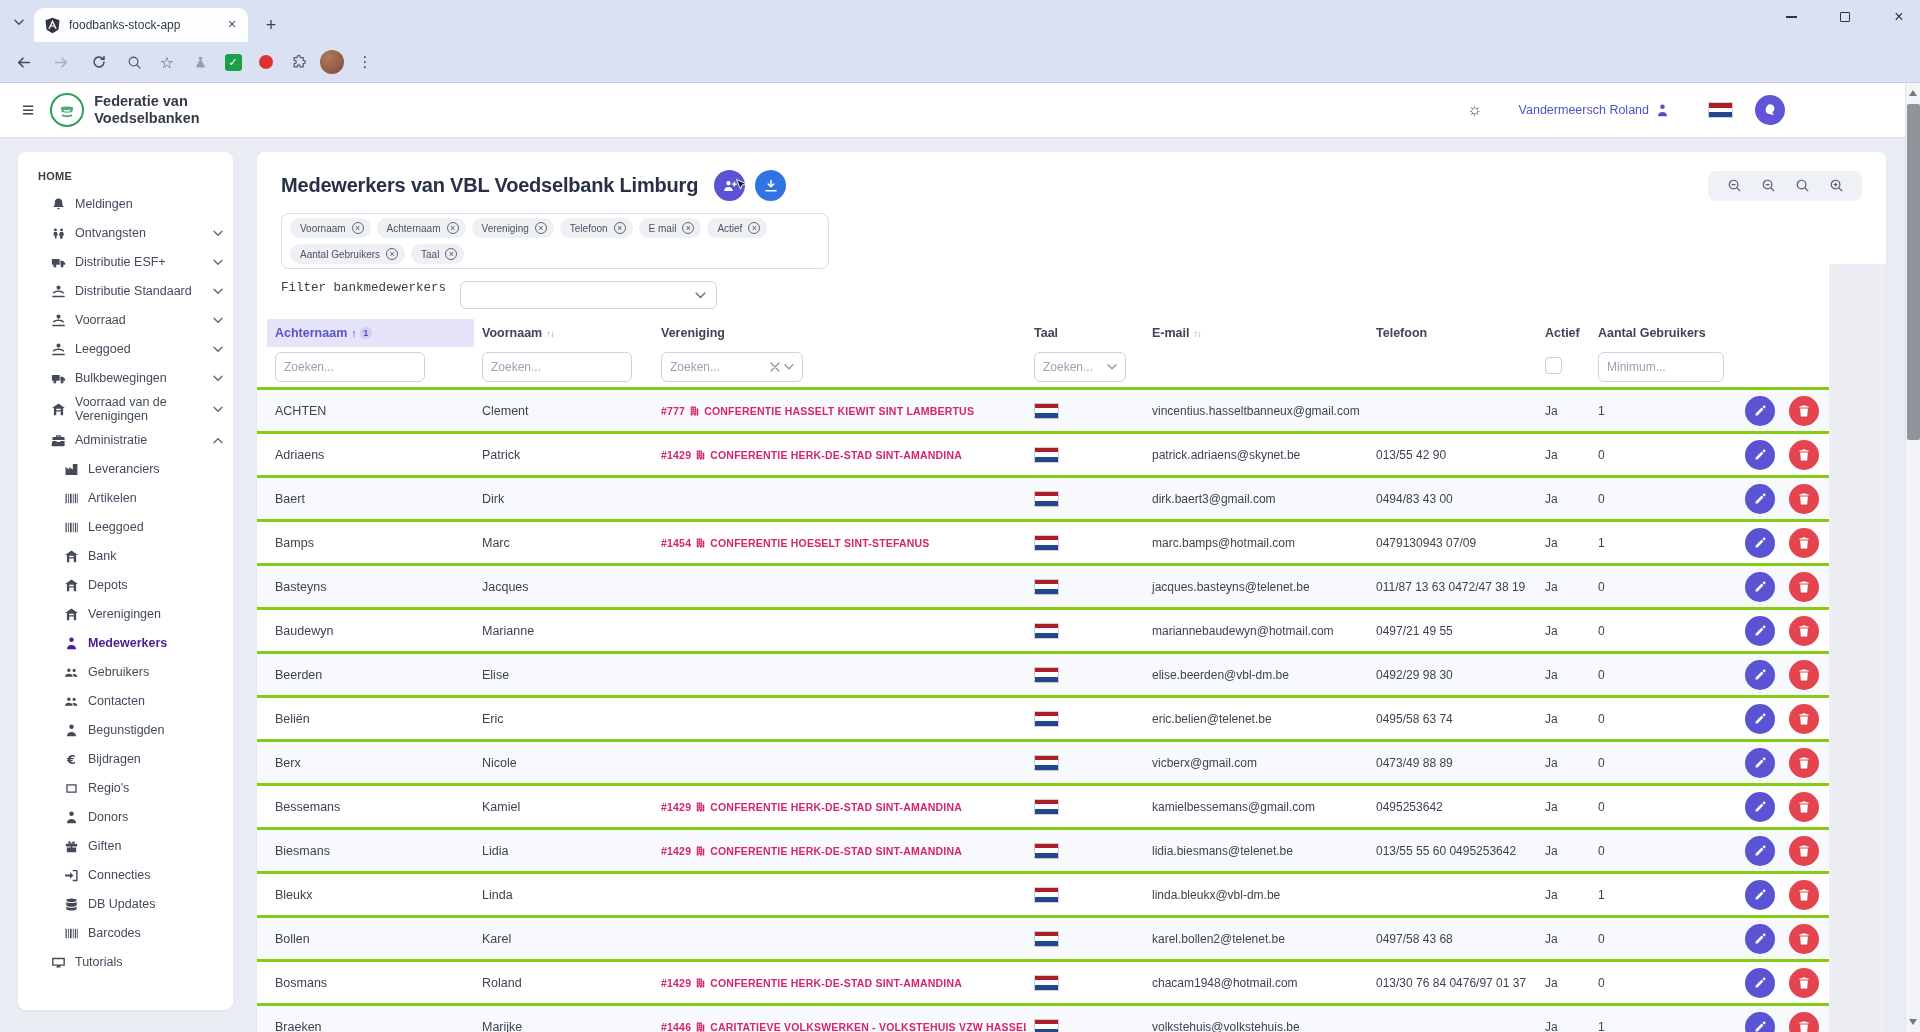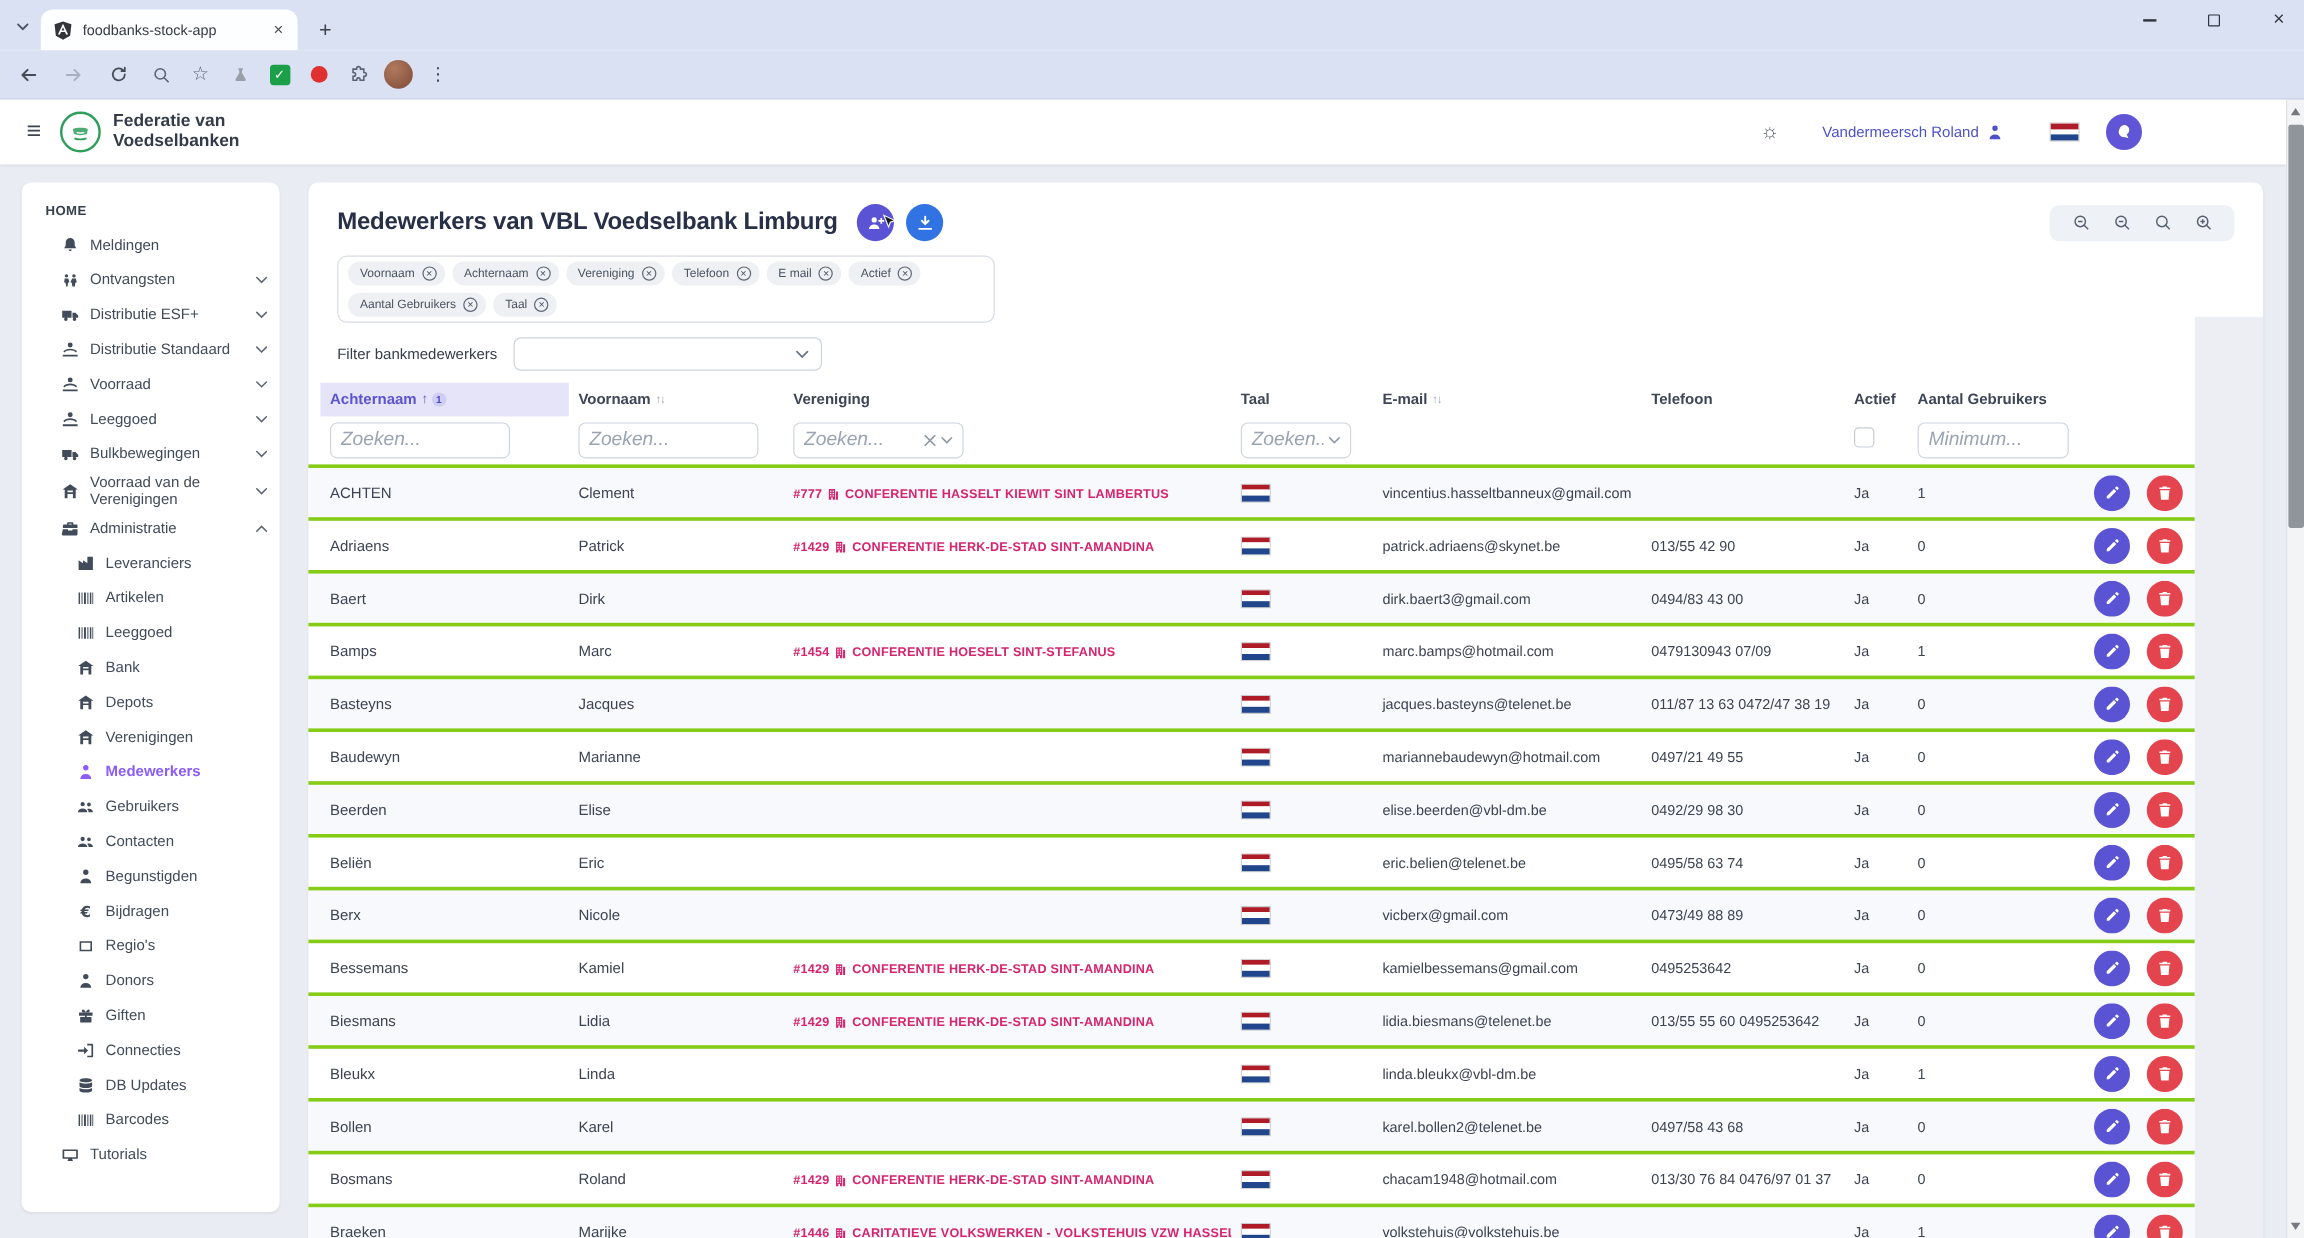--- a/index.html
+++ b/index.html
@@ -63,21 +63,21 @@
     background:#5f55d6; display:flex; align-items:center; justify-content:center; cursor:pointer; }
   .user-avatar svg { width:16px; height:16px; fill:#ffffff; }
 
   
   .sidebar { position:absolute; left:18px; top:152px; width:215px; height:858px; background:#ffffff;
     border-radius:8px; box-shadow:0 1px 2px rgba(30,40,70,.06); padding-top:14px; overflow:hidden; }
   .side-section { font-size:11px; font-weight:700; color:#38404d; padding:4px 0 8px 20px; letter-spacing:.3px; }
   .side-item { display:flex; align-items:center; min-height:29px; padding:2px 10px 2px 33px;
     color:#414b5a; cursor:pointer; }
   .side-item.sub { padding-left:46px; }
-  .side-item.active { color:#8b5cf6; font-weight:700; }
+  .side-item.active { color:#4c1d95; font-weight:700; }
   .s-icon { width:15px; height:15px; display:flex; flex:0 0 auto; }
   .s-icon svg { width:15px; height:15px; fill:currentColor; }
   .s-label { font-size:12.5px; margin-left:9px; line-height:1.15; }
   .s-chevron { margin-left:auto; color:#5d6675; display:flex; }
   .s-chevron svg { width:10px; height:7px; }
 
   
   .card { position:absolute; left:257px; top:152px; width:1629px; height:880px; background:#ffffff;
     border-radius:8px 8px 0 0; box-shadow:0 1px 2px rgba(30,40,70,.06); }
   .table-gutter { position:absolute; right:0; top:112px; bottom:0; width:57px; background:#eceef3; }
@@ -97,21 +97,21 @@
   .zoom-btn svg { width:15px; height:15px; }
 
   .chips-wrap { margin:2px 24px 0 24px; width:548px; border:1px solid #d8dce6; border-radius:8px;
     padding:4px 8px; display:flex; flex-wrap:wrap; gap:6px; align-items:center; }
   .chip { background:#eef0f4; border-radius:12px; height:20px; display:inline-flex; align-items:center;
     padding:0 7px 0 10px; cursor:pointer; }
   .chip-label { font-size:10px; color:#495362; }
   .chip-x { margin-left:6px; width:12px; height:12px; border:1px solid #5d6878; border-radius:50%;
     color:#4b5563; font-size:9px; line-height:10px; text-align:center; cursor:pointer; flex:0 0 auto; }
 
-  .filter-row { display:flex; align-items:center; padding:12px 24px 10px 24px; }
+  .filter-row { display:flex; padding:12px 24px 10px 24px;font-family:Liberation Mono, monospace; }
   .filter-label { font-size:12.5px; color:#353d4a; }
   .filter-select { margin-left:14px; width:257px; height:28px; border:1px solid #ced4e0; border-radius:6px;
     background:#fff; display:flex; align-items:center; justify-content:flex-end; padding:0 10px; cursor:pointer; }
   .filter-select svg { width:11px; height:7px; color:#6b7585; }
 
   
   .tbl { width:1572px; }
   .grid { display:grid; grid-template-columns:207px 179px 373px 118px 224px 169px 53px 150px 1fr;
     padding-left:10px; align-items:center; }
   .thead { height:28px; }
@@ -120,22 +120,22 @@
   .th.sorted { background:#e5e4f9; color:#5a54cf; }
   .sort-arrow { font-size:11px; margin-left:4px; }
   .sort-badge { margin-left:3px; min-width:12px; height:12px; border-radius:6px; background:#cfcdf4;
     color:#4f49c4; font-size:8.5px; line-height:12px; text-align:center; padding:0 2px; }
   .sort-both { font-size:9.5px; color:#9aa2b1; margin-left:4px; letter-spacing:-1px; }
 
   .tsearch { height:40px; }
   .search-cell { padding-left:8px; }
   .search-box { height:30px; border:1px solid #ced4e0; border-radius:6px; background:#fff;
     display:flex; align-items:center; padding:0 8px; }
-  .search-box input { border:none; outline:none; width:100%; font-size:16px; color:#1d4ed8;
-    font-family:inherit; background:transparent;font-style:italic; }
+  .search-box input { border:none; outline:none; width:100%; font-size:12px; color:#1d4ed8;
+    font-family:inherit; background:transparent; }
   .search-box input::placeholder { color:#9aa3b2; }
   .sb-ic { color:#8d96a5; display:flex; margin-left:4px; flex:0 0 auto; }
   .sb-ic svg { width:10px; height:10px; }
   .checkbox { width:17px; height:17px; border:1.5px solid #c7cdd8; border-radius:4px; background:#fff;
     display:inline-block; cursor:pointer; margin-left:8px; }
 
   .t-row { height:44px; border-top:3px solid #84cc16; }
   .t-row:nth-child(odd) { background:#f8f9fc; }
   .cell { font-size:12px; color:#3c4352; padding-left:8px; white-space:nowrap; overflow:hidden; }
   .c-achternaam, .c-voornaam { font-size:12.5px; }

